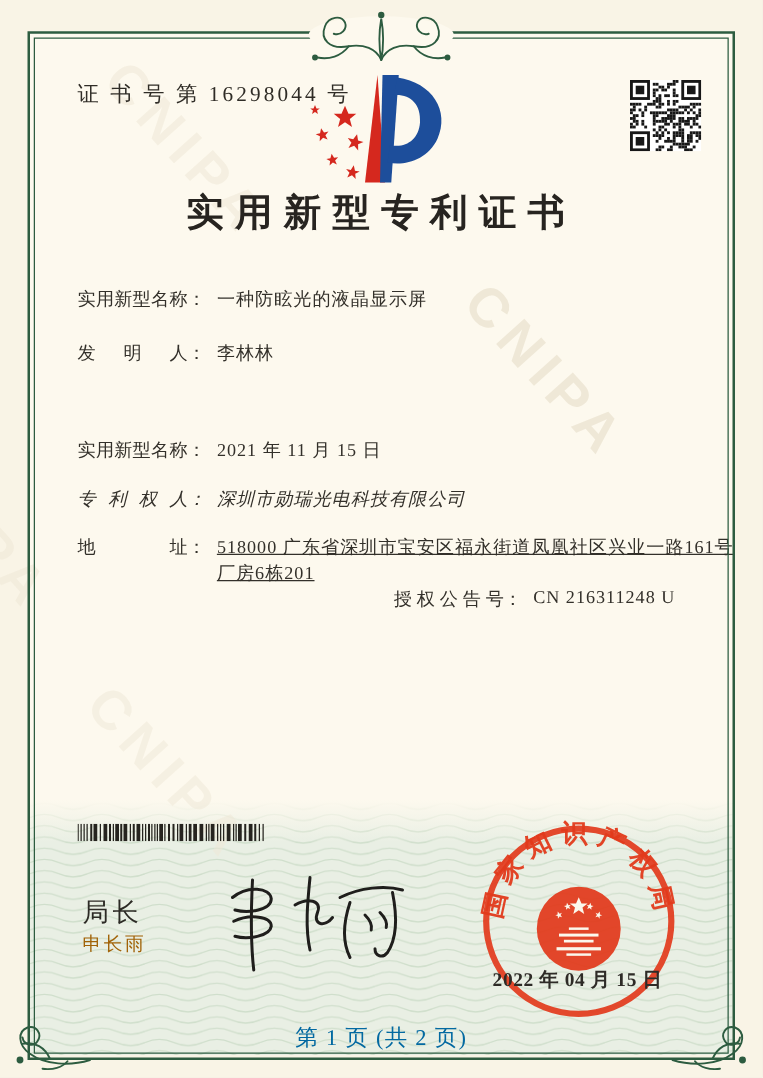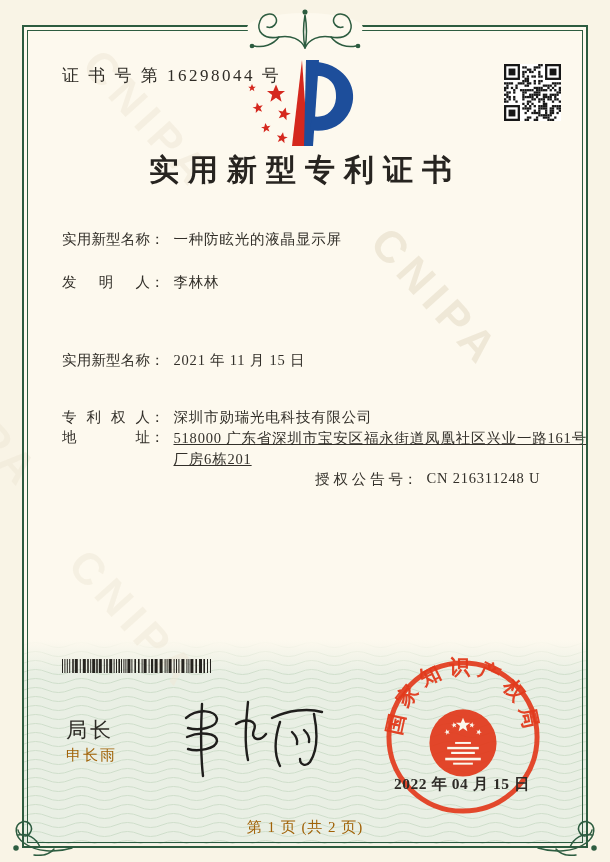--- a/index.html
+++ b/index.html
@@ -53,21 +53,21 @@
   .signoff-title { position:absolute; left:66px; top:716px; font-size:21px; color:#2c2a25; letter-spacing:3px; z-index:3; }
   .signoff-name  { position:absolute; left:66px; top:746px; font-size:15px; color:#a16207; letter-spacing:2px; z-index:3; }
   .signature { position:absolute; left:160px; top:688px; z-index:3; }
   .seal { position:absolute; left:384px; top:656px; z-index:4; }
   .seal-date {
     position:absolute; left:386px; top:774px; width:152px; text-align:center;
     font-size:15.5px; font-weight:bold; color:#2e2b27; letter-spacing:0.5px; z-index:5;
   }
   .footer {
     position:absolute; left:0; top:818px; width:100%; text-align:center;
-    font-size:15px; color:#a16207; letter-spacing:1px; z-index:3;
+    font-size:18px; color:#0369a1; letter-spacing:1px; z-index:3;
   }
   .orn { position:absolute; z-index:7; }
   .orn-top { left:215px; top:6px; }
   .orn-bl { left:6px; top:816px; }
   .orn-br { left:534px; top:816px; }
 </style>
 </head>
 <body>
 
 <div class="page">
@@ -375,21 +375,21 @@
 
   <div class="frow" style="top:230px;">
     <span class="flabel">实用新型名称</span><span class="fcolon">：</span><span class="fvalue">一种防眩光的液晶显示屏</span>
   </div>
   <div class="frow" style="top:273px;">
     <span class="flabel">发明人</span><span class="fcolon">：</span><span class="fvalue">李林林</span>
   </div>
   <div class="frow" style="top:351px;">
     <span class="flabel">实用新型名称</span><span class="fcolon">：</span><span class="fvalue">2021 年 11 月 15 日</span>
   </div>
-  <div class="frow" style="top:408px;">
+  <div class="frow" style="top:390px;font-style:italic;">
     <span class="flabel">专利权人</span><span class="fcolon">：</span><span class="fvalue">深圳市勋瑞光电科技有限公司</span>
   </div>
   <div class="frow" style="top:428px;">
     <span class="flabel">地址</span><span class="fcolon">：</span><span class="fvalue addr">518000 广东省深圳市宝安区福永街道凤凰社区兴业一路161号厂房6栋201</span>
   </div>
   <div class="frow" style="top:470px; width:490px;">
     <span class="grant-right">
       <span class="flabel">授权公告号</span><span class="fcolon">：</span><span class="fvalue">CN 216311248 U</span>
     </span>
   </div>

